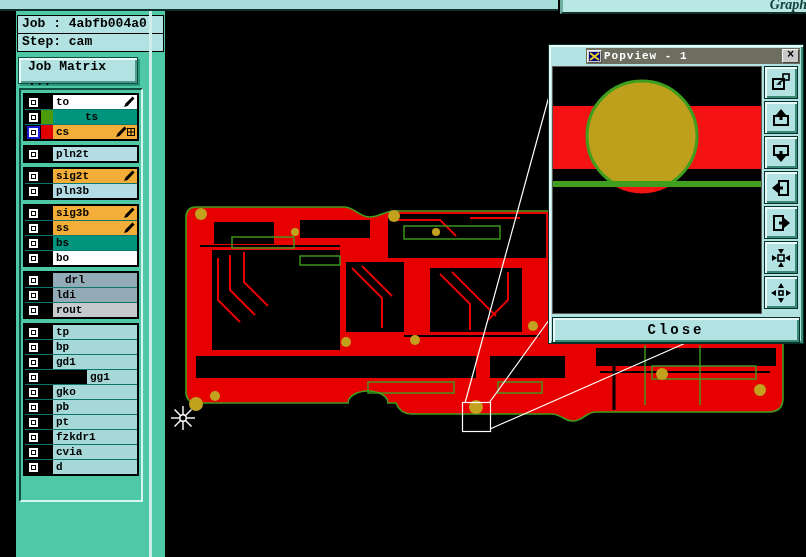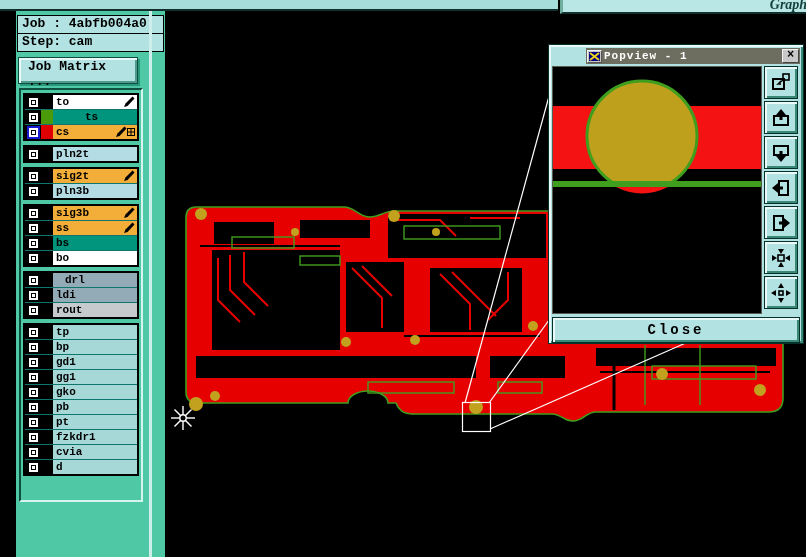--- a/index.html
+++ b/index.html
@@ -247,21 +247,21 @@
           <span class="swatch" style="background: rgb(0, 0, 0);"></span>
           <span class="layer-label" style="background: rgb(166, 216, 216); justify-content: flex-end;">
             <span class="layer-name">gd1</span>
           </span>
         </div>
         <div class="layer-row">
           <span class="cbcell">
             <span class="checkbox"></span>
           </span>
           <span class="swatch" style="background: rgb(0, 0, 0);"></span>
-          <span class="layer-label" style="background: rgb(166, 216, 216);">
+          <span class="layer-label" style="background: rgb(166, 216, 216); margin-left: 34px;">
             <span class="layer-name">gg1</span>
           </span>
         </div>
         <div class="layer-row">
           <span class="cbcell">
             <span class="checkbox"></span>
           </span>
           <span class="swatch" style="background: rgb(0, 0, 0);"></span>
           <span class="layer-label" style="background: rgb(166, 216, 216);">
             <span class="layer-name">gko</span>

